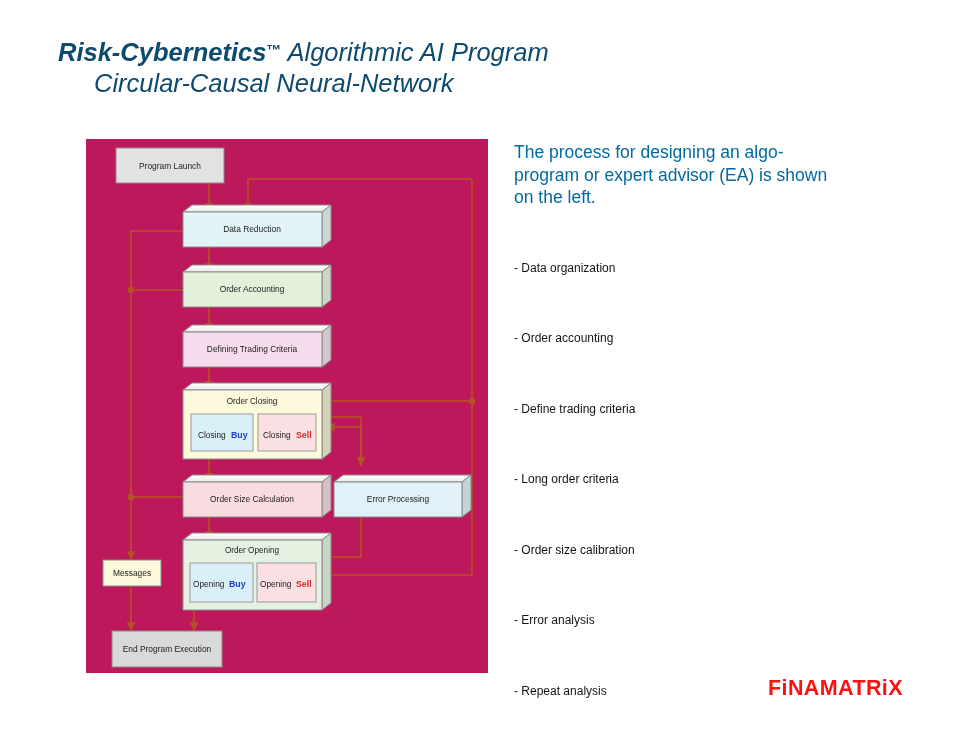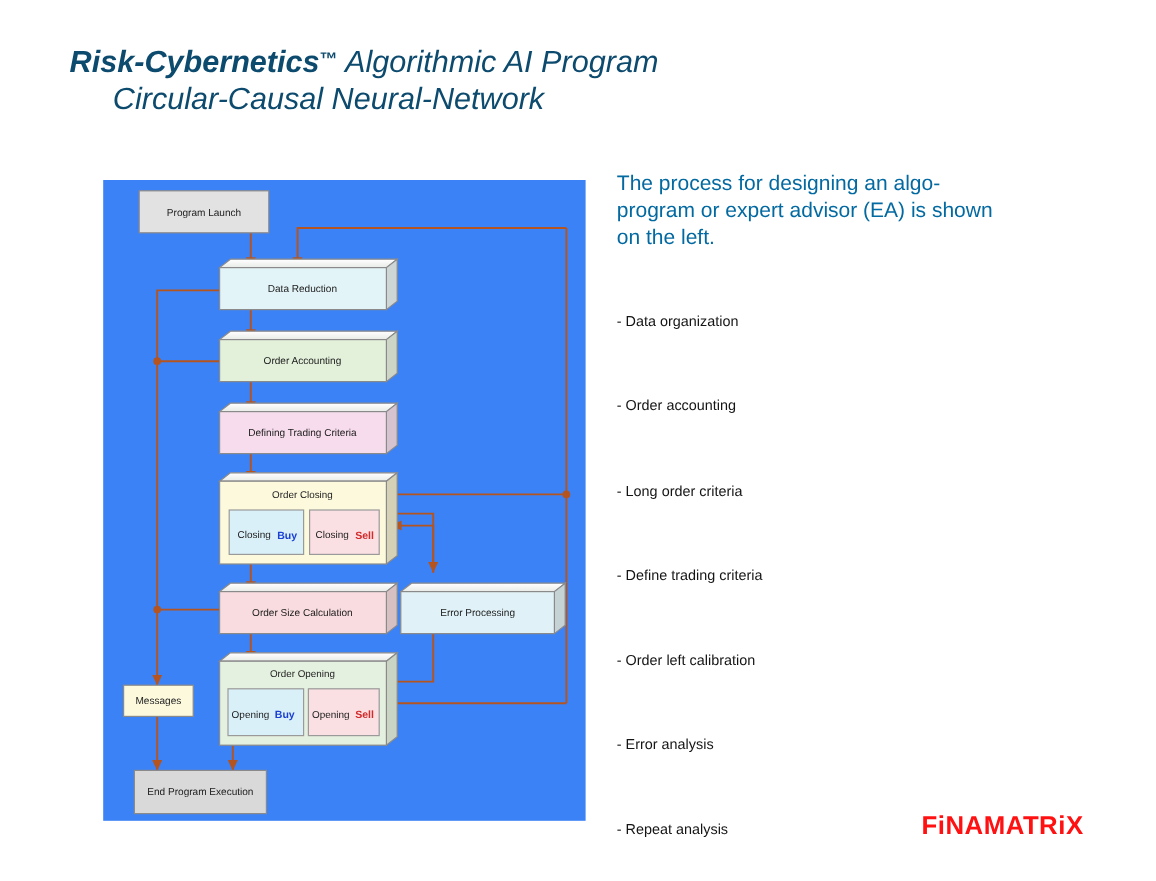--- a/index.html
+++ b/index.html
@@ -75,24 +75,24 @@
     color: #ff1111;
     font-size: 21.5px;
     font-weight: bold;
     letter-spacing: 0.4px;
   }
 
   
   #diagram-panel {
     position: absolute;
     left: 86px;
-    top: 150px;
+    top: 139px;
     width: 402px;
     height: 534px;
-    background: #3b82f6;
+    background: #be185d;
   }
   #diagram-svg {
     position: absolute;
     left: 0;
     top: 0;
   }
 
   .node-label {
     font-family: "Liberation Sans", sans-serif;
     fill: #1c1c1c;
@@ -274,21 +274,21 @@
     <text class="node-label" x="81" y="510.5">End Program Execution</text>
   </g>
 </svg>
 </div>
 
 <div id="right-column">
   <p id="intro-paragraph">The process for designing an algo-program or expert advisor (EA) is shown on the left.</p>
   <ul id="bullet-list">
     <li>- Data organization</li>
     <li>- Order accounting</li>
+    <li>- Define trading criteria</li>
     <li>- Long order criteria</li>
-    <li>- Define trading criteria</li>
-    <li>- Order left calibration</li>
+    <li>- Order size calibration</li>
     <li>- Error analysis</li>
     <li>- Repeat analysis</li>
   </ul>
 </div>
 
 <div id="brand">FiNAMATRiX</div>
 
 </body></html>

